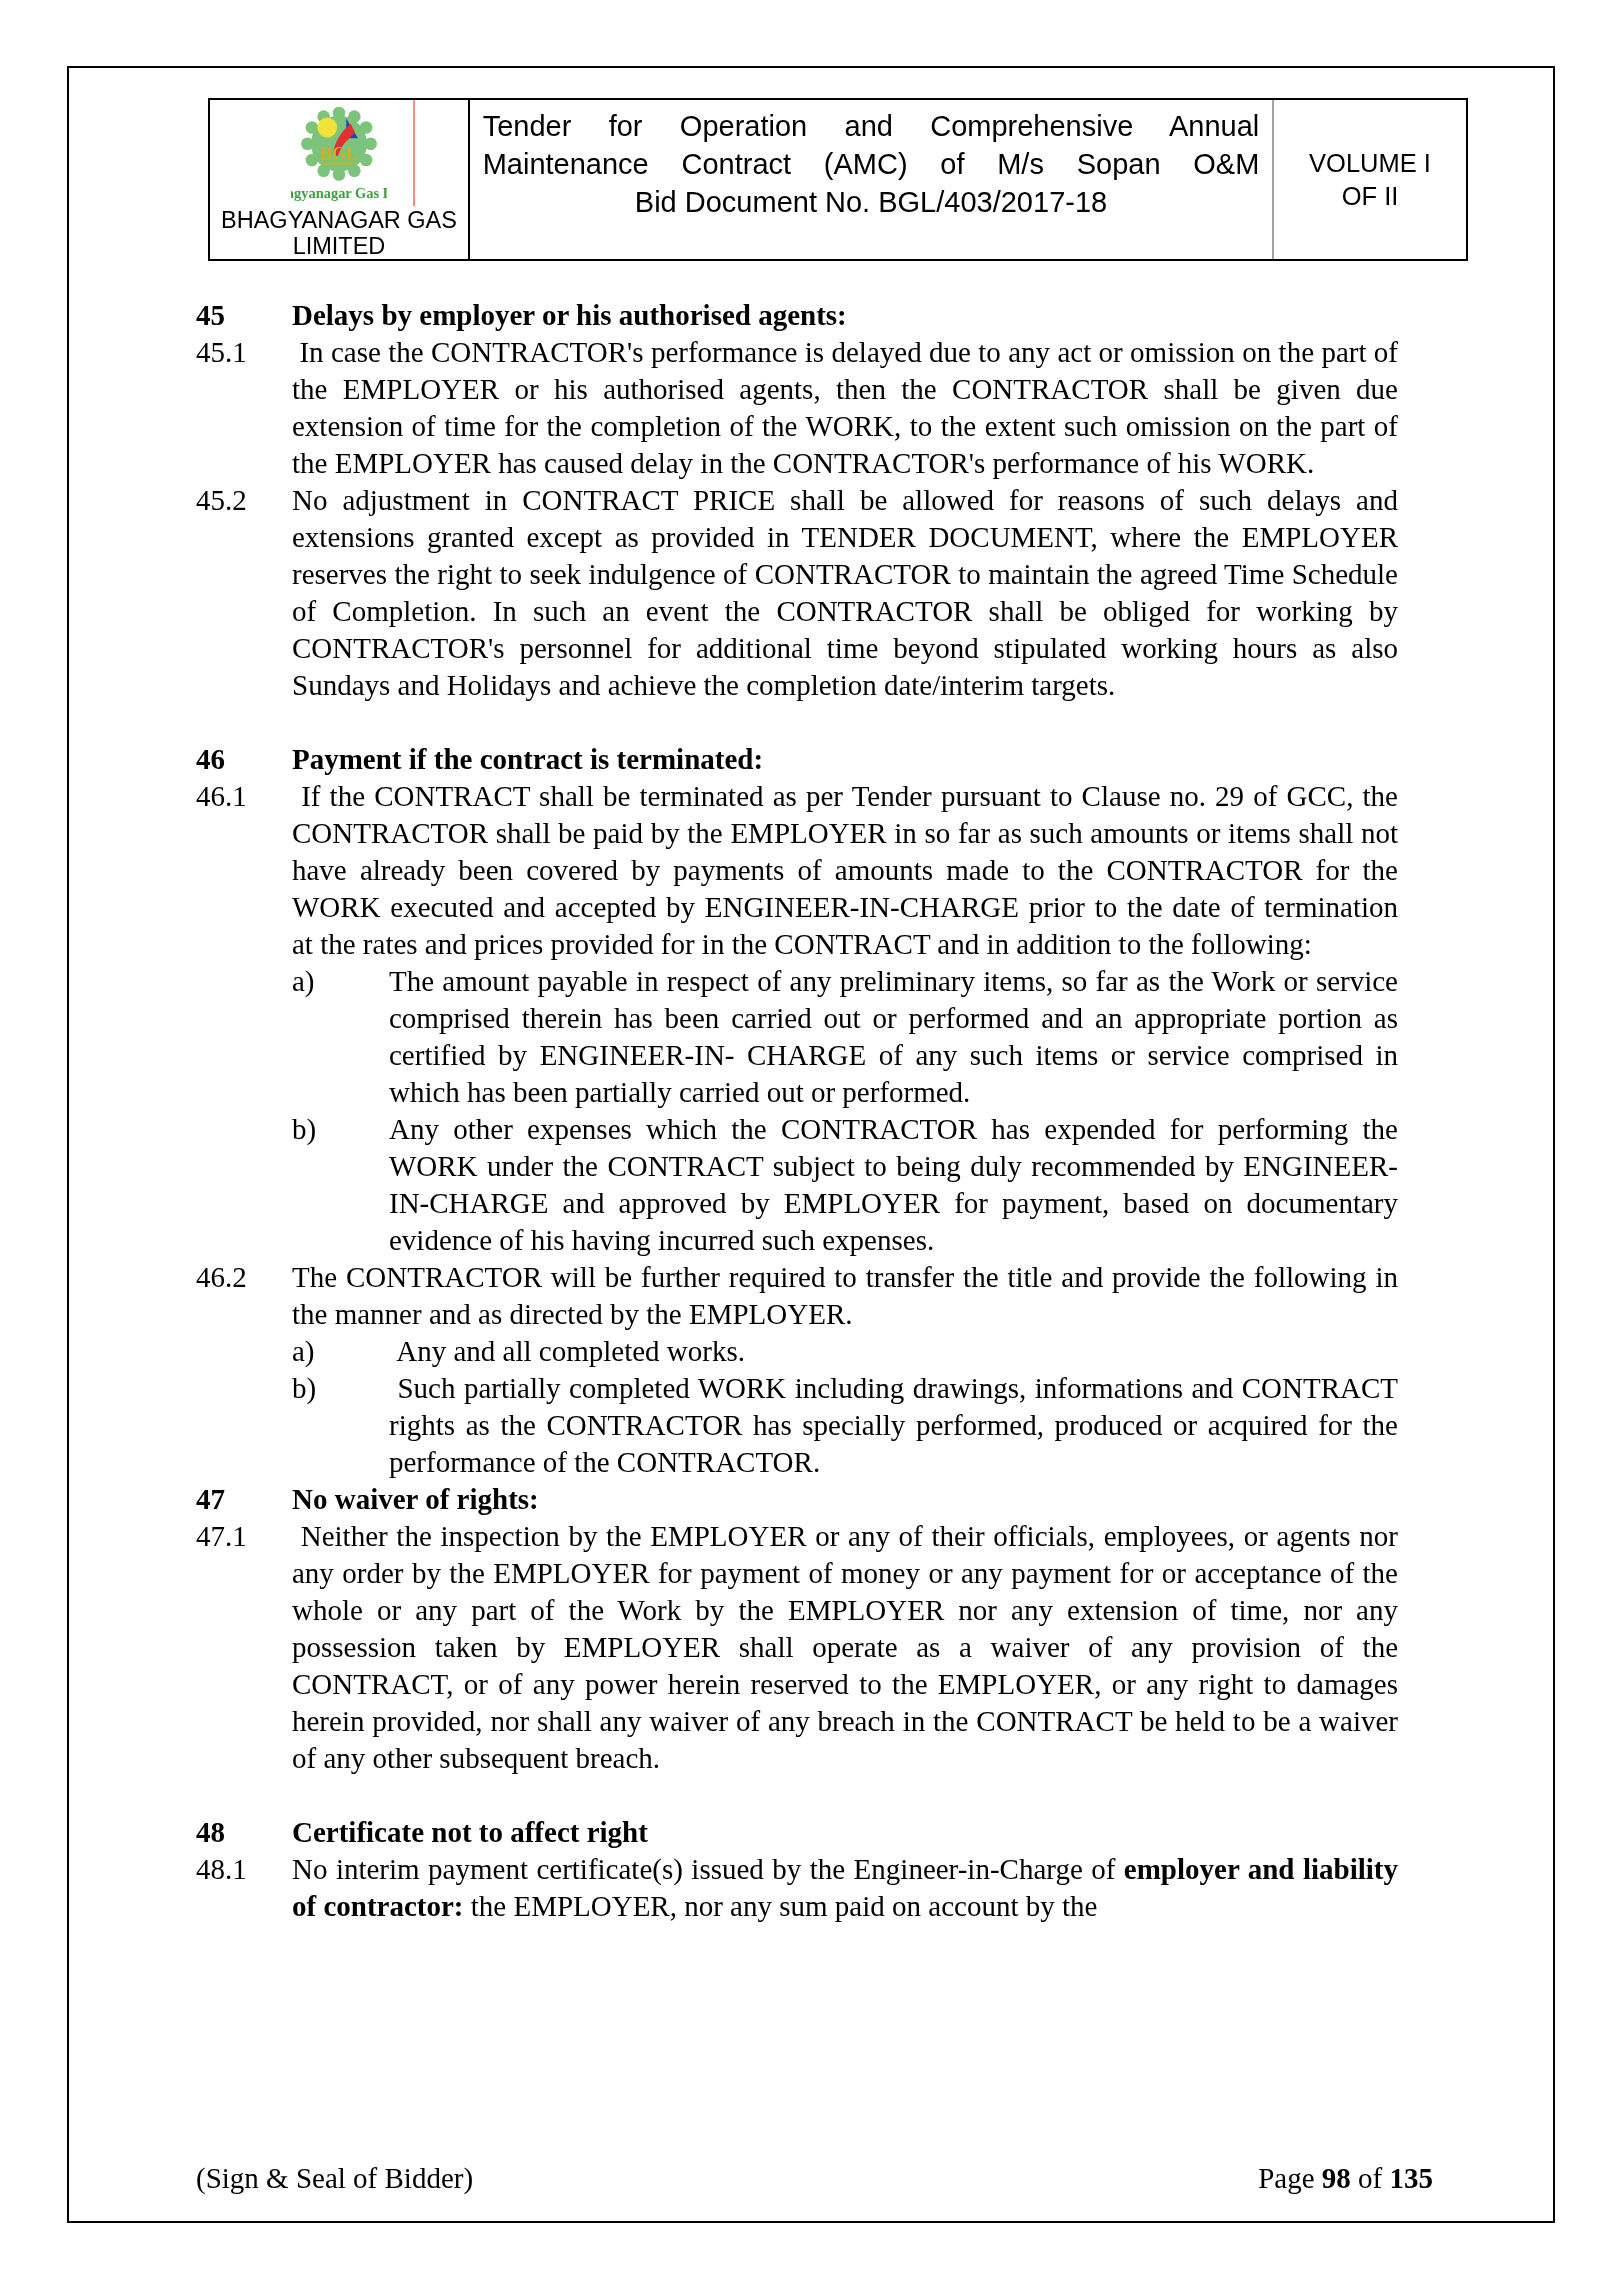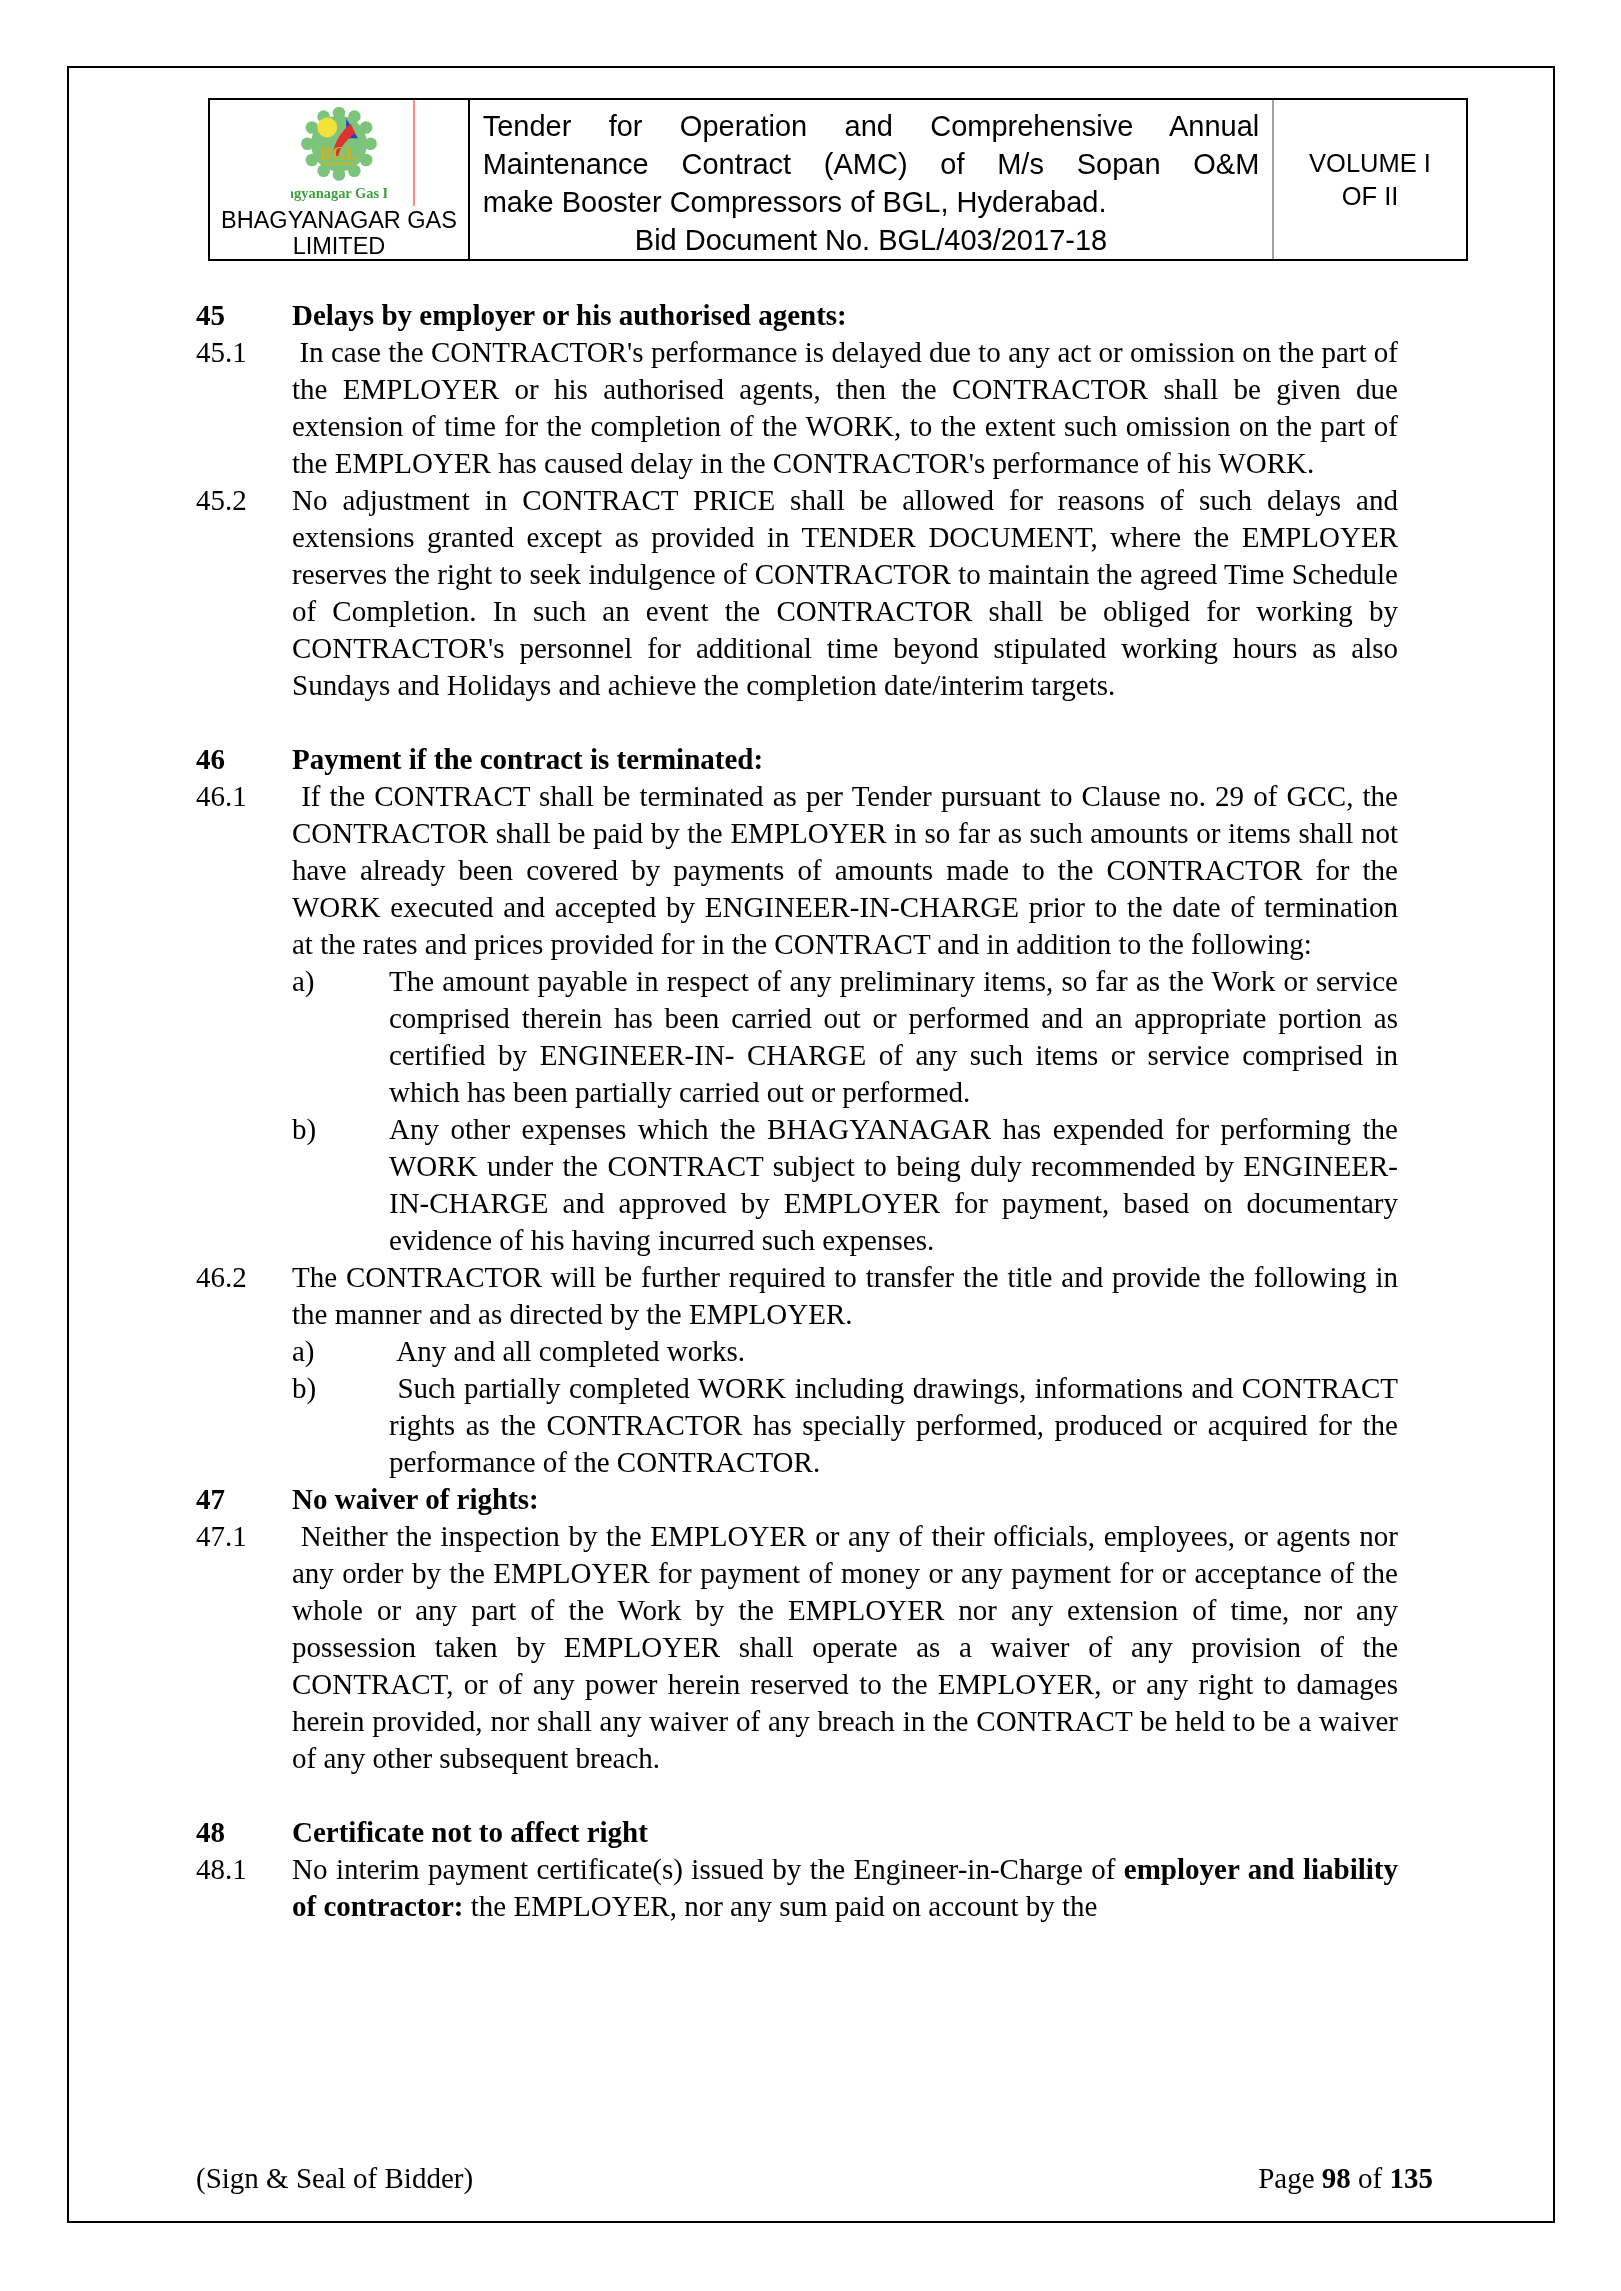--- a/index.html
+++ b/index.html
@@ -77,21 +77,20 @@
           <rect x="30" y="65" width="38" height="2" fill="#c9b425"></rect>
         </g>
         <text x="49" y="104" text-anchor="middle" class="emblem-subtext" font-size="16" fill="#3f9e3f">Bhagyanagar Gas Ltd.</text>
       </svg>
       <div class="company-name">BHAGYANAGAR GAS LIMITED</div>
     </div>
 
     <div class="cell cell-title">
       <div class="title-line">Tender for Operation and Comprehensive Annual</div>
       <div class="title-line">Maintenance Contract (AMC) of M/s Sopan O&amp;M</div>
-      <div class="title-line tl-left">make Booster Compressors of BGL, Hyderabad.</div>
       <div class="title-line tl-center">Bid Document No. BGL/403/2017-18</div>
     </div>
 
     <div class="cell cell-volume">
       <div>VOLUME I</div>
       <div>OF II</div>
     </div>
   </div>
 
   <div class="content">
@@ -118,21 +117,21 @@
     <div class="row">
       <div class="num">46.1</div>
       <div class="btxt"> If the CONTRACT shall be terminated as per Tender pursuant to Clause no. 29 of GCC, the CONTRACTOR shall be paid by the EMPLOYER in so far as such amounts or items shall not have already been covered by payments of amounts made to the CONTRACTOR for the WORK executed and accepted by ENGINEER-IN-CHARGE prior to the date of termination at the rates and prices provided for in the CONTRACT and in addition to the following:</div>
     </div>
     <div class="sub">
       <div class="marker">a)</div>
       <div class="btxt">The amount payable in respect of any preliminary items, so far as the Work or service comprised therein has been carried out or performed and an appropriate portion as certified by ENGINEER-IN- CHARGE of any such items or service comprised in which has been partially carried out or performed.</div>
     </div>
     <div class="sub">
       <div class="marker">b)</div>
-      <div class="btxt">Any other expenses which the BHAGYANAGAR has expended for performing the WORK under the CONTRACT subject to being duly recommended by ENGINEER-IN-CHARGE and approved by EMPLOYER for payment, based on documentary evidence of his having incurred such expenses.</div>
+      <div class="btxt">Any other expenses which the CONTRACTOR has expended for performing the WORK under the CONTRACT subject to being duly recommended by ENGINEER-IN-CHARGE and approved by EMPLOYER for payment, based on documentary evidence of his having incurred such expenses.</div>
     </div>
     <div class="row">
       <div class="num">46.2</div>
       <div class="btxt">The CONTRACTOR will be further required to transfer the title and provide the following in the manner and as directed by the EMPLOYER.</div>
     </div>
     <div class="sub">
       <div class="marker">a)</div>
       <div class="btxt"> Any and all completed works.</div>
     </div>
     <div class="sub">

